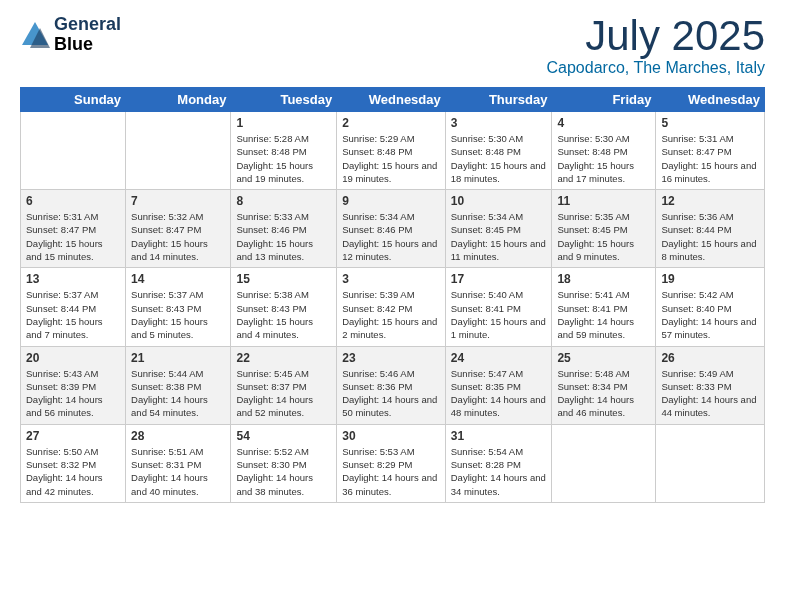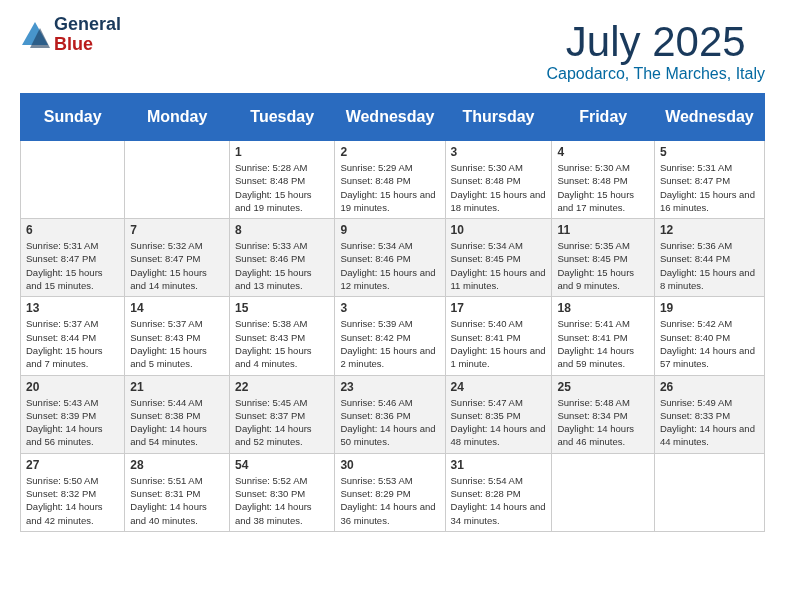--- a/index.html
+++ b/index.html
@@ -5,37 +5,37 @@
     * { box-sizing: border-box; margin: 0; padding: 0; }
     body { font-family: Arial, sans-serif; background: #fff; width: 792px; height: 612px; overflow: hidden; }
     
     .page { width: 785px; min-height: 612px; padding: 15px 20px; }
     
     .header { display: flex; justify-content: space-between; align-items: flex-start; margin-bottom: 10px; }
     
     .logo { display: flex; align-items: center; }
     .logo-text { display: flex; flex-direction: column; line-height: 1.1; }
     .logo-general { font-size: 18px; font-weight: bold; color: #1a3a5c; }
-    .logo-blue { font-size: 18px; font-weight: bold; color: #b91c1c; }
+    .logo-blue { font-size: 18px; font-weight: bold; color: #000000; }
     .logo-icon { width: 30px; height: 30px; margin-right: 4px; }
     
-    .title-block { text-align: center; margin-top: 6px; }
+    .title-block { text-align: right; }
     .month-title { font-size: 42px; color: #1a3a5c; font-weight: 300; line-height: 1; }
     .location-title { font-size: 16px; color: #0369a1; margin-top: 2px; }
     
     .calendar { width: 100%; border-collapse: collapse; }
     
     .calendar thead th {
       background: #2a6bbf;
       color: #fff;
-      padding: 14px 4px;
-      font-size: 16px;
+      padding: 4px 4px;
+      font-size: 13px;
       font-weight: bold;
       border: 1px solid #2a6bbf;
-      text-align: center;
+      text-align: right;
     }
     
     .calendar tbody td {
       border: 1px solid #ccc;
       vertical-align: top;
       padding: 4px 5px;
       width: 113px;
       min-height: 80px;
       font-size: 10px;
       color: #333;

